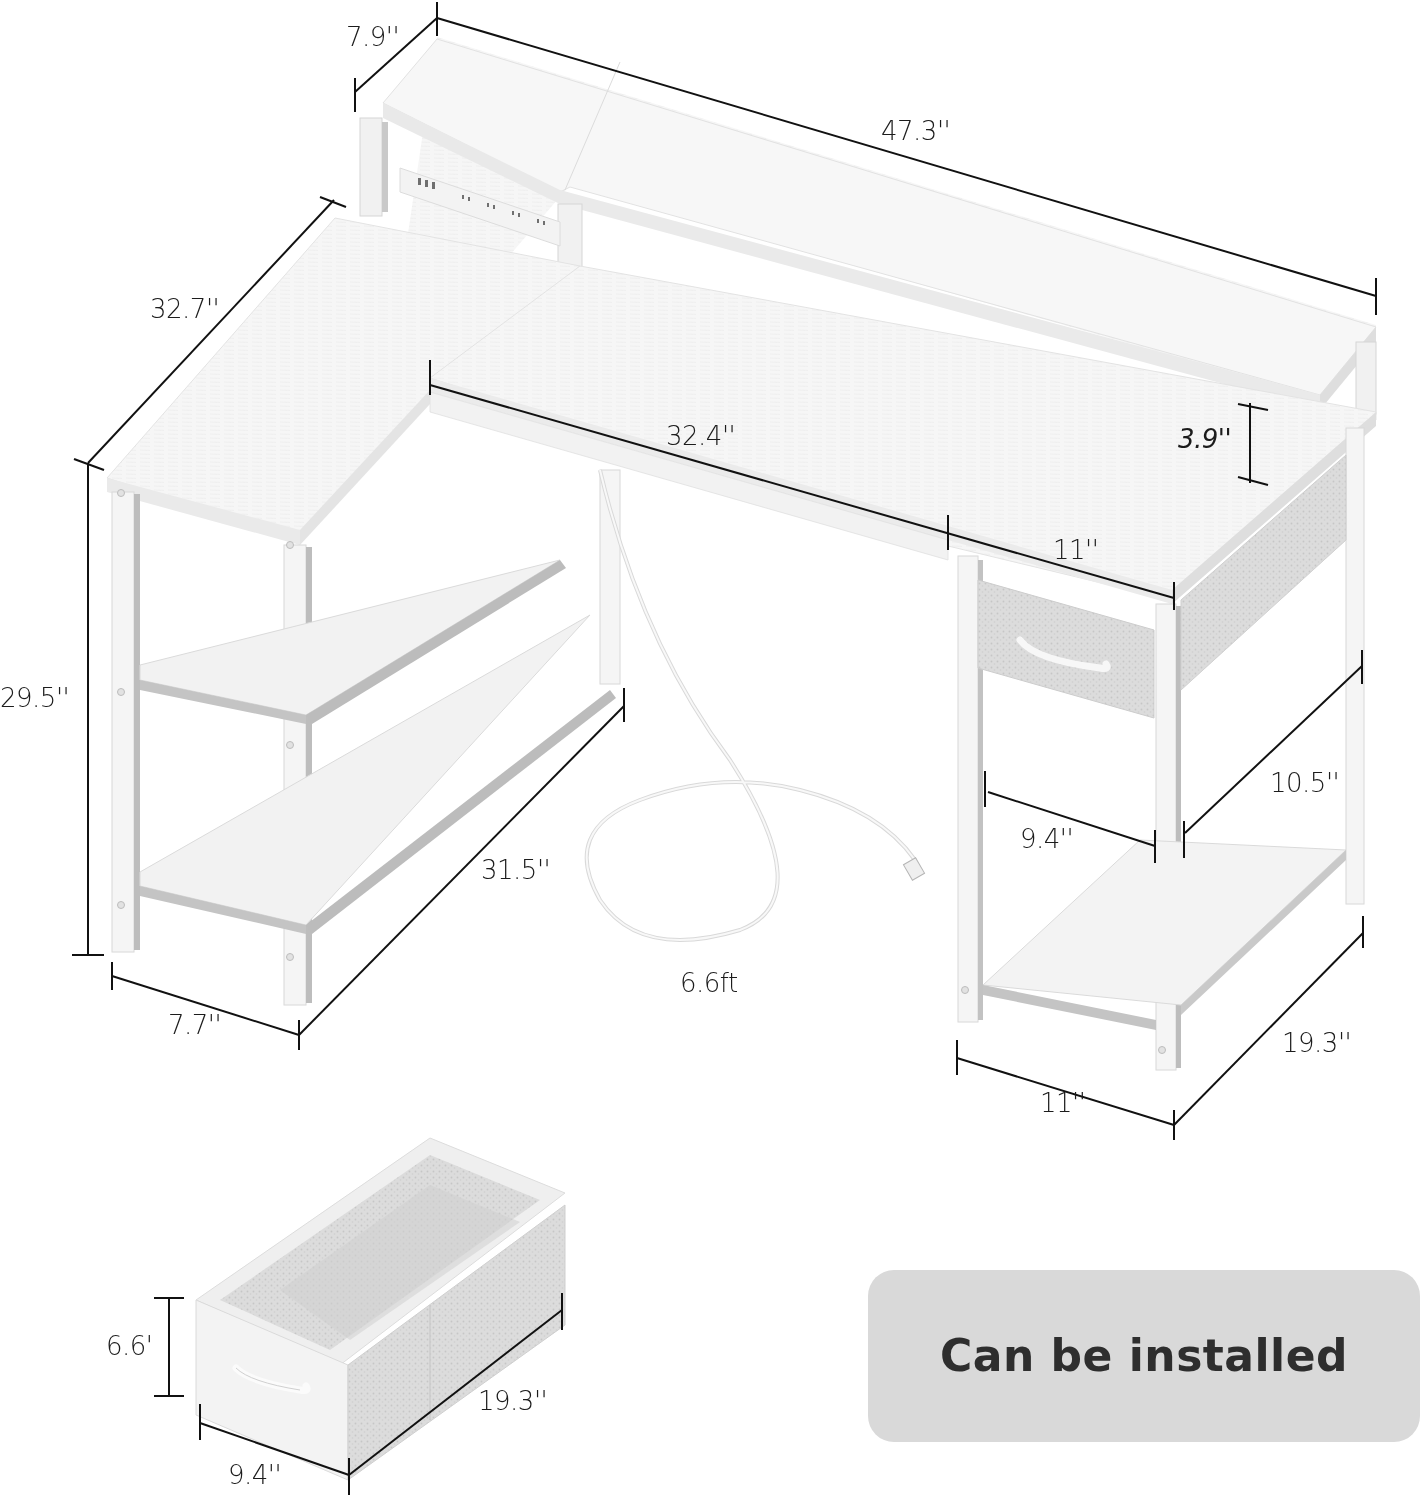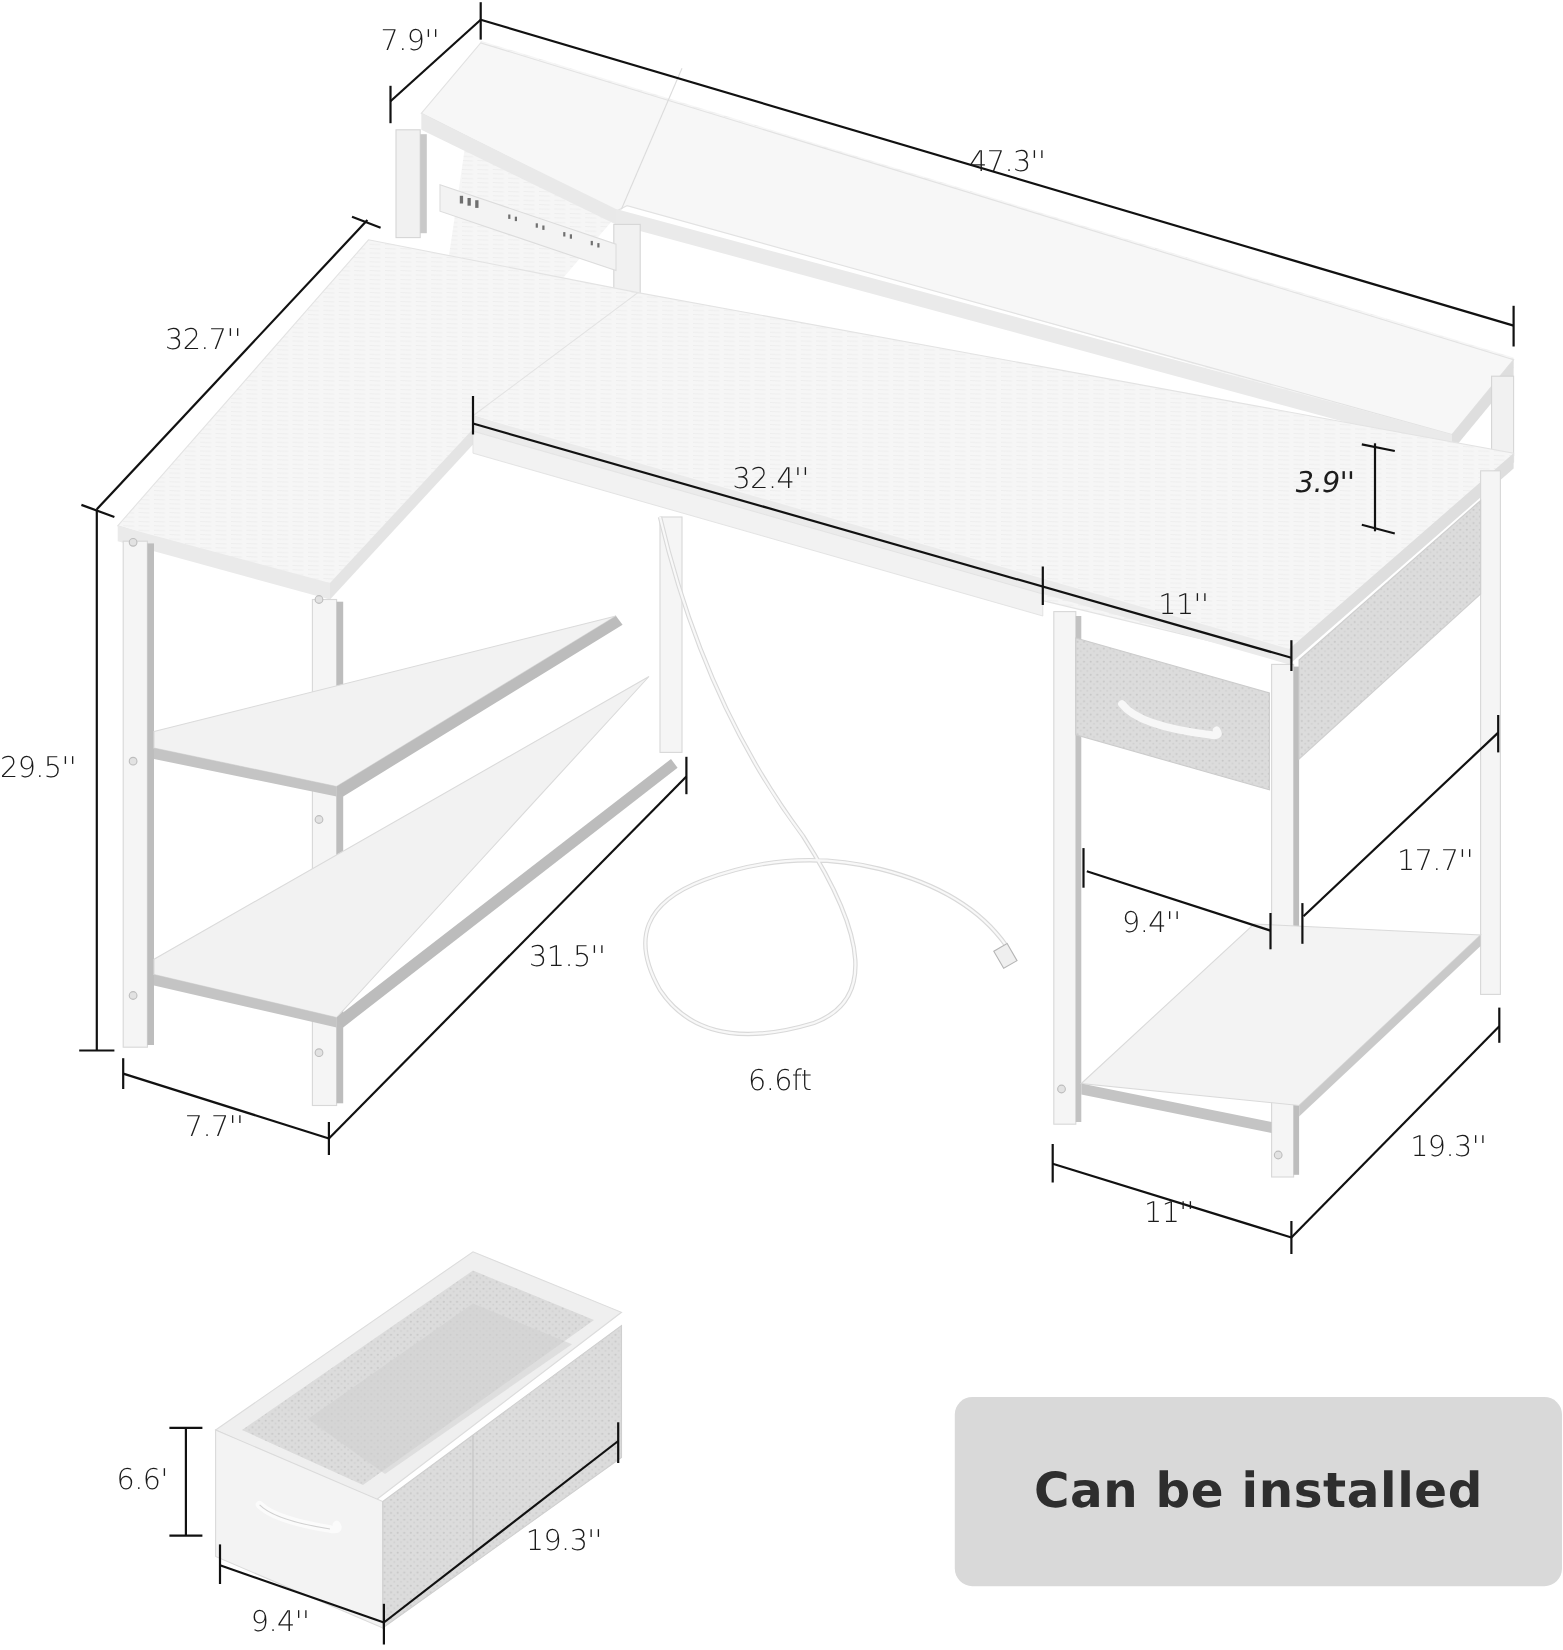--- a/index.html
+++ b/index.html
@@ -4,21 +4,21 @@
 <style>
   html, body { margin: 0; padding: 0; background: #ffffff; }
   body { width: 1421px; height: 1500px; position: relative; overflow: hidden;
          font-family: "Liberation Sans", "DejaVu Sans", sans-serif; }
   #stage { position: absolute; left: 0; top: 0; width: 1377px; height: 1500px; }
   svg { position: absolute; left: 0; top: 0; }
   .dim-label { position: absolute; font-family: "DejaVu Sans", "Liberation Sans", sans-serif;
                font-size: 26px; color: #1c1c1c; font-weight: 300; letter-spacing: -0.5px;
                white-space: nowrap; line-height: 1; }
   .badge { position: absolute; left: 868px; top: 1270px; width: 552px; height: 172px;
-           background: #d9d9d9; border-radius: 16px; display: flex; flex-direction: column;
+           background: #d9d9d9; border-radius: 26px; display: flex; flex-direction: column;
            align-items: center; justify-content: center; }
   .badge-line { font-family: "DejaVu Sans", "Liberation Sans", sans-serif; font-weight: bold;
                 font-size: 44px; color: #2e2e2e; line-height: 58px; letter-spacing: 0.5px; }
 </style>
 </head>
 <body>
 
 <div id="stage">
 
   <svg width="1421" height="1500" viewBox="0 0 1421 1500">
@@ -205,28 +205,28 @@
       <line x1="200" y1="1423" x2="349" y2="1475"></line>
         <line x1="200" y1="1404" x2="200" y2="1440"></line>
         <line x1="349" y1="1458" x2="349" y2="1495"></line>
 
       <line x1="349" y1="1475" x2="562" y2="1310"></line>
         <line x1="562" y1="1293" x2="562" y2="1330"></line>
     </g>
   </svg>
 
   <span class="dim-label" style="left:346px; top:24px;">7.9''</span>
-  <span class="dim-label" style="left:881px; top:118px;margin-top:16px;">47.3''</span>
+  <span class="dim-label" style="left:881px; top:118px;">47.3''</span>
   <span class="dim-label" style="left:150px; top:296px;">32.7''</span>
   <span class="dim-label" style="left:666px; top:423px;">32.4''</span>
   <span class="dim-label" style="left:1053px; top:537px;">11''</span>
   <span class="dim-label" style="left:1178px; top:426px;font-style:italic;">3.9''</span>
   <span class="dim-label" style="left:0px; top:685px;">29.5''</span>
   <span class="dim-label" style="left:1020px; top:826px;">9.4''</span>
-  <span class="dim-label" style="left:1270px; top:770px;">17.7''</span>
+  <span class="dim-label" style="left:1270px; top:770px;">10.5''</span>
   <span class="dim-label" style="left:481px; top:857px;">31.5''</span>
   <span class="dim-label" style="left:680px; top:970px;">6.6ft</span>
   <span class="dim-label" style="left:168px; top:1012px;">7.7''</span>
   <span class="dim-label" style="left:1040px; top:1090px;">11''</span>
   <span class="dim-label" style="left:1282px; top:1030px;">19.3''</span>
 
   <span class="dim-label" style="left:106px; top:1333px;">6.6'</span>
   <span class="dim-label" style="left:478px; top:1388px;">19.3''</span>
   <span class="dim-label" style="left:228px; top:1462px;">9.4''</span>
 

